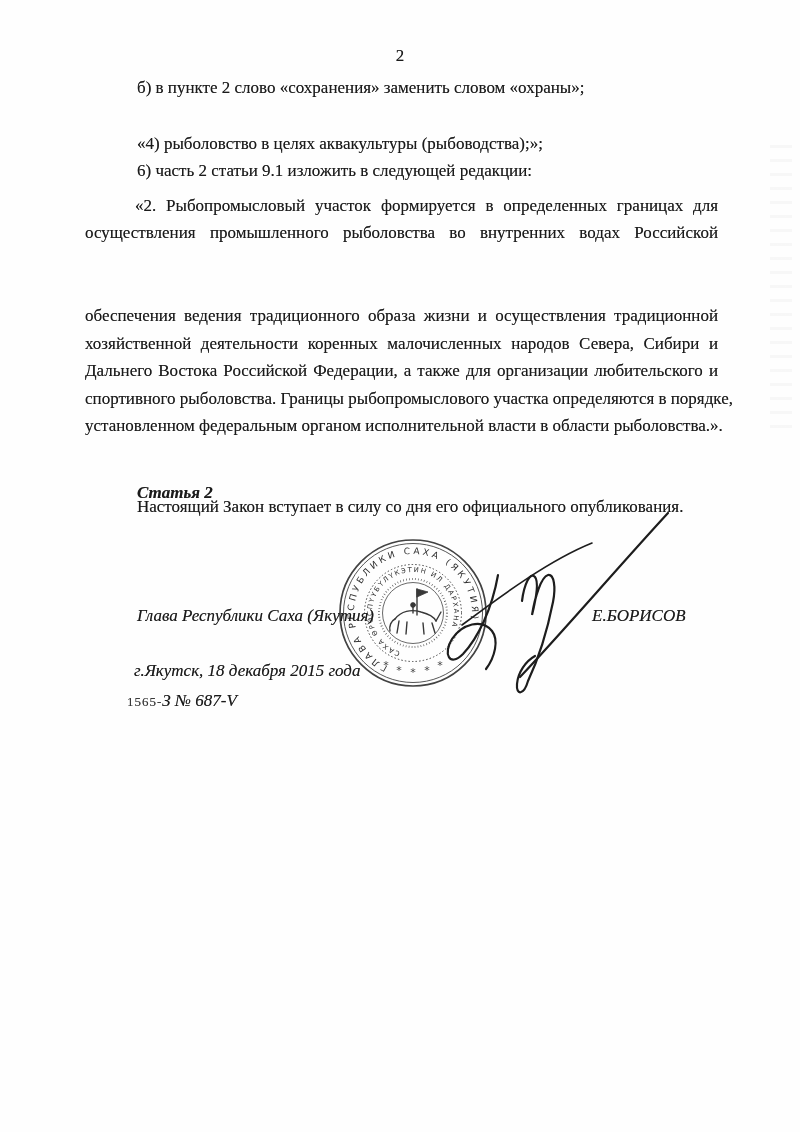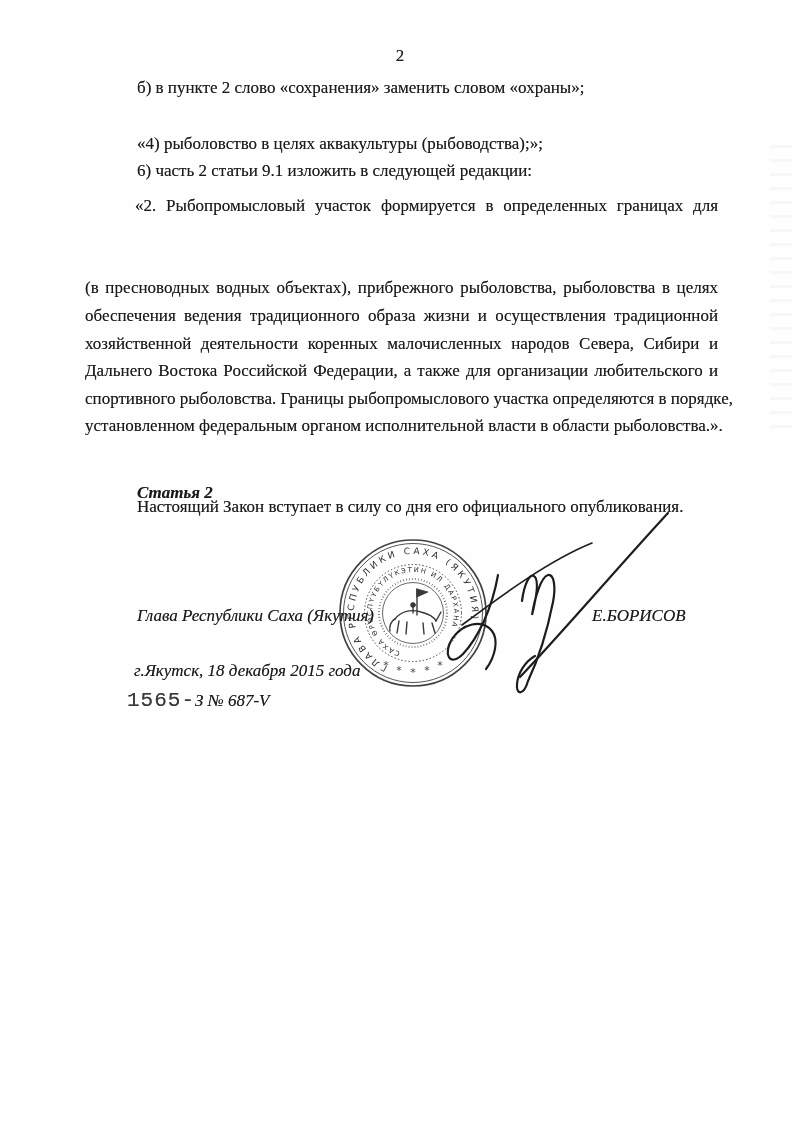--- a/index.html
+++ b/index.html
@@ -37,22 +37,22 @@
     text-align: justify;
     text-align-last: justify;
     white-space: nowrap;
     text-shadow: 0 0 0.5px rgba(20,20,20,0.55);
   }
   .jline.first { text-indent: 50px; }
   .jline.last { text-align-last: left; }
   .heading { font-weight: bold; font-style: italic; margin-top: 16px; }
   .italic { font-style: italic; }
   .mono {
-    font-family: Liberation Mono, monospace;
-    font-size: 21px;
+    font-family: Liberation Serif, serif;
+    font-size: 13px;
     color: #3a3a3a;
     letter-spacing: 1px;
   }
   .numline .it { font-style: italic; font-size: 17px; }
   .seal-svg { position: absolute; left: 333px; top: 533px; }
   .sign-svg { position: absolute; left: 440px; top: 505px; }
   .seal-ring-text {
     font-family: "DejaVu Sans", sans-serif;
     fill: #2e2e2e;
   }
@@ -72,21 +72,21 @@
 
 <div class="page">
 
   <div class="pagenum">2</div>
 
   <div class="txt" style="left:137px; top:77px">б) в пункте 2 слово «сохранения» заменить словом «охраны»;</div>
   <div class="txt" style="left:137px; top:133px">«4) рыболовство в целях аквакультуры (рыбоводства);»;</div>
   <div class="txt" style="left:137px; top:160px">6) часть 2 статьи 9.1 изложить в следующей редакции:</div>
 
   <div class="jline first" style="top:195px">«2. Рыбопромысловый участок формируется в определенных границах для</div>
-  <div class="jline" style="top:277px">(в пресноводных водных объектах), прибрежного рыболовства, рыболовства в целях</div>
+  <div class="jline" style="top:222px">осуществления промышленного рыболовства во внутренних водах Российской</div>
   <div class="jline" style="top:305px">обеспечения ведения традиционного образа жизни и осуществления традиционной</div>
   <div class="jline" style="top:333px">хозяйственной деятельности коренных малочисленных народов Севера, Сибири и</div>
   <div class="jline" style="top:360px">Дальнего Востока Российской Федерации, а также для организации любительского и</div>
   <div class="jline" style="top:388px">спортивного рыболовства. Границы рыбопромыслового участка определяются в порядке,</div>
   <div class="jline last" style="top:415px">установленном федеральным органом исполнительной власти в области рыболовства.».</div>
 
   <div class="txt heading" style="left:137px; top:466px">Статья 2</div>
   <div class="txt" style="left:137px; top:496px">Настоящий Закон вступает в силу со дня его официального опубликования.</div>
 
   <svg class="seal-svg" width="160" height="160" viewBox="0 0 160 160" aria-hidden="true">

